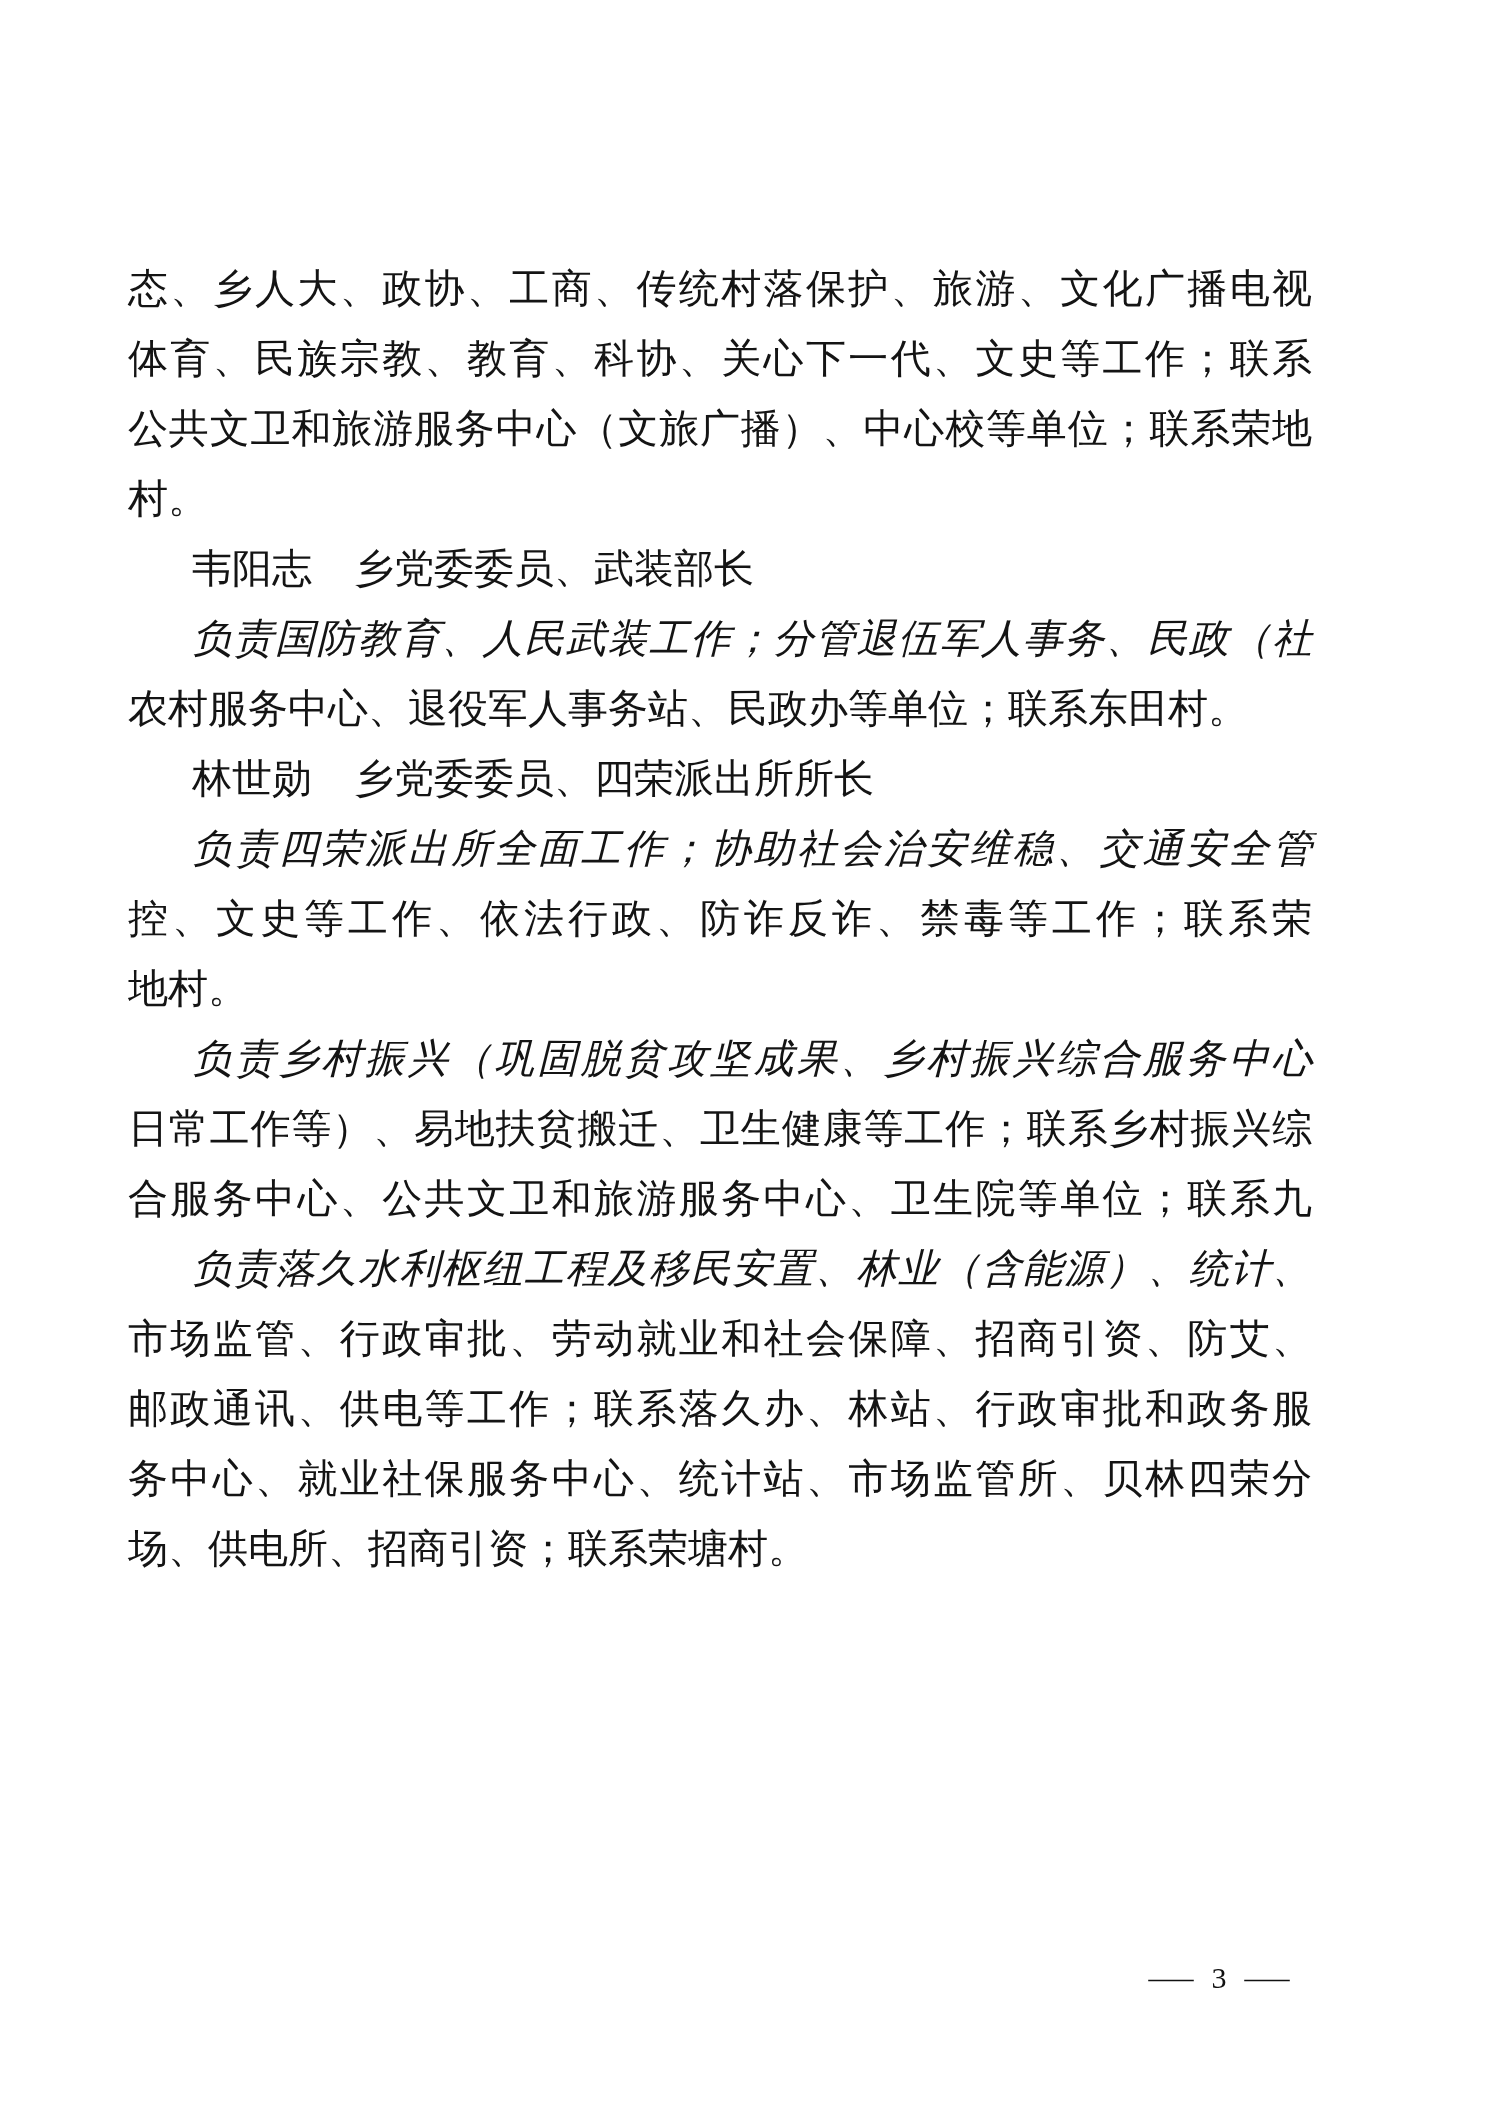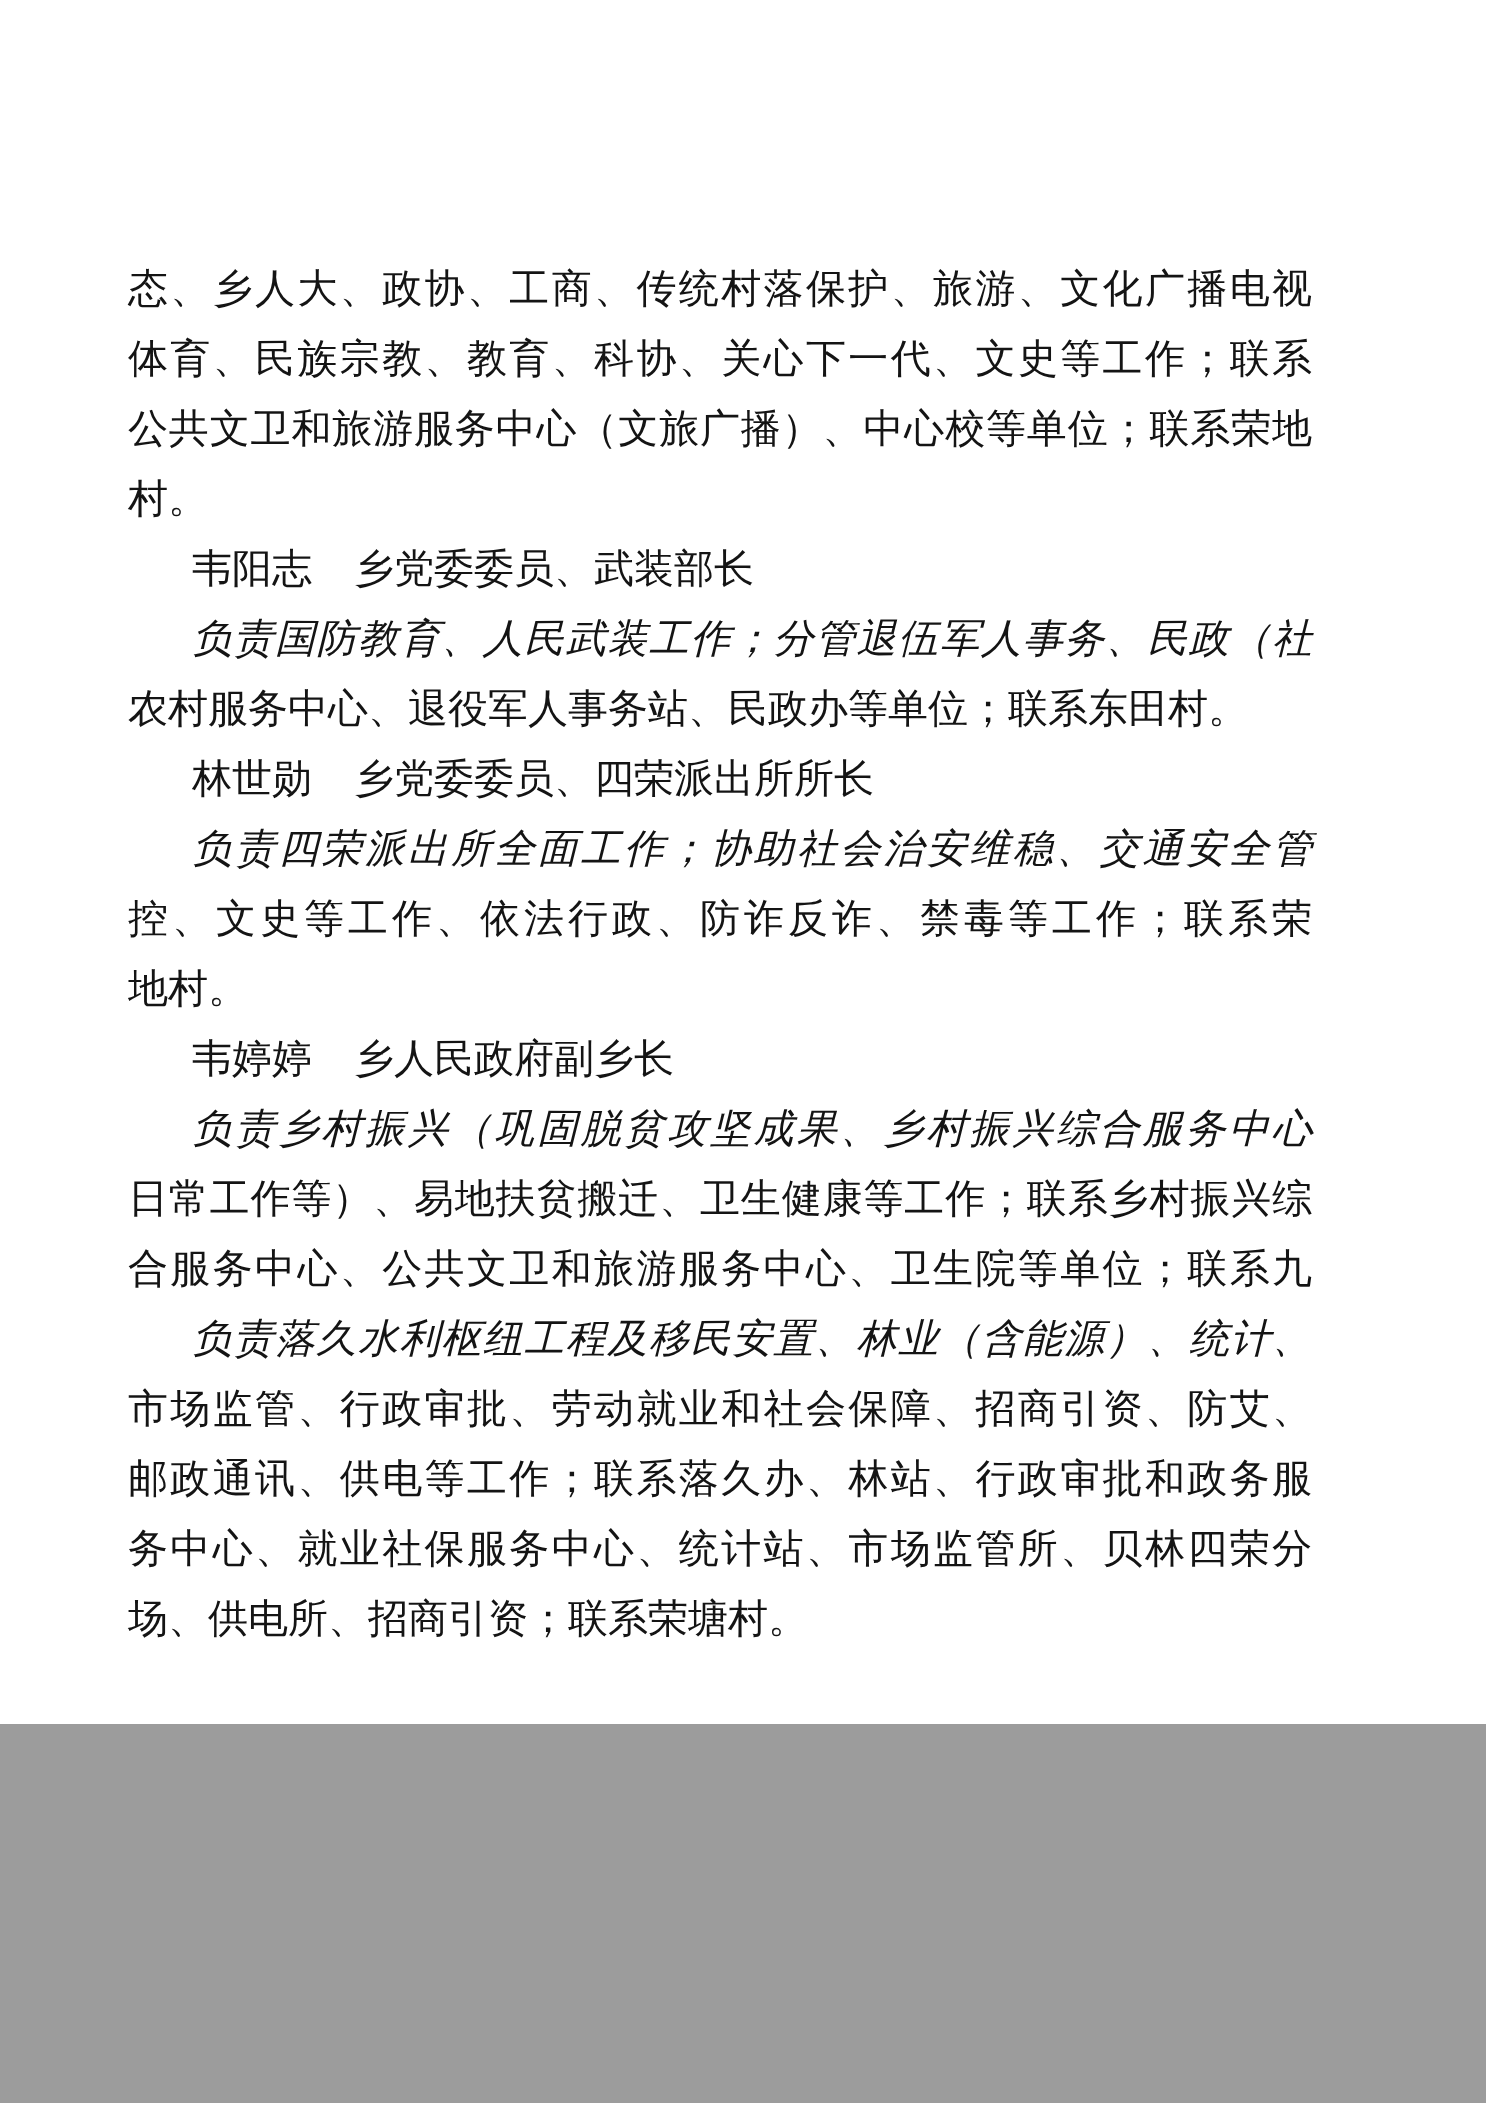--- a/index.html
+++ b/index.html
@@ -3,21 +3,21 @@
 <meta charset="utf-8">
 <style>
   html, body {
     margin: 0;
     padding: 0;
     background: #9c9c9c;
   }
   .page {
     position: relative;
     width: 1486px;
-    height: 1724px;
+    height: 2103px;
     margin: 0 auto;
     background: #ffffff;
     overflow: hidden;
     font-family: "Liberation Serif", "DejaVu Serif", serif;
     color: #141414;
   }
   .content {
     position: absolute;
     left: 128px;
     top: 254px;
@@ -82,21 +82,20 @@
       <div class="doc-line full">体育、民族宗教、教育、科协、关心下一代、文史等工作；联系</div>
       <div class="doc-line full">公共文卫和旅游服务中心（文旅广播）、中心校等单位；联系荣地</div>
       <div class="doc-line end">村。</div>
       <div class="doc-line heading"><span class="official-name">韦阳志</span><span class="official-title">乡党委委员、武装部长</span></div>
       <div class="doc-line full-indent">负责国防教育、人民武装工作；分管退伍军人事务、民政（社</div>
       <div class="doc-line end">农村服务中心、退役军人事务站、民政办等单位；联系东田村。</div>
       <div class="doc-line heading"><span class="official-name">林世勋</span><span class="official-title">乡党委委员、四荣派出所所长</span></div>
       <div class="doc-line full-indent">负责四荣派出所全面工作；协助社会治安维稳、交通安全管</div>
       <div class="doc-line full">控、文史等工作、依法行政、防诈反诈、禁毒等工作；联系荣</div>
       <div class="doc-line end">地村。</div>
-      <div class="doc-line heading"><span class="official-name">韦婷婷</span><span class="official-title">乡人民政府副乡长</span></div>
       <div class="doc-line full-indent">负责乡村振兴（巩固脱贫攻坚成果、乡村振兴综合服务中心</div>
       <div class="doc-line full">日常工作等）、易地扶贫搬迁、卫生健康等工作；联系乡村振兴综</div>
       <div class="doc-line full">合服务中心、公共文卫和旅游服务中心、卫生院等单位；联系九</div>
       <div class="doc-line full-indent">负责落久水利枢纽工程及移民安置、林业（含能源）、统计、</div>
       <div class="doc-line full">市场监管、行政审批、劳动就业和社会保障、招商引资、防艾、</div>
       <div class="doc-line full">邮政通讯、供电等工作；联系落久办、林站、行政审批和政务服</div>
       <div class="doc-line full">务中心、就业社保服务中心、统计站、市场监管所、贝林四荣分</div>
       <div class="doc-line end">场、供电所、招商引资；联系荣塘村。</div>
     </div>
 

